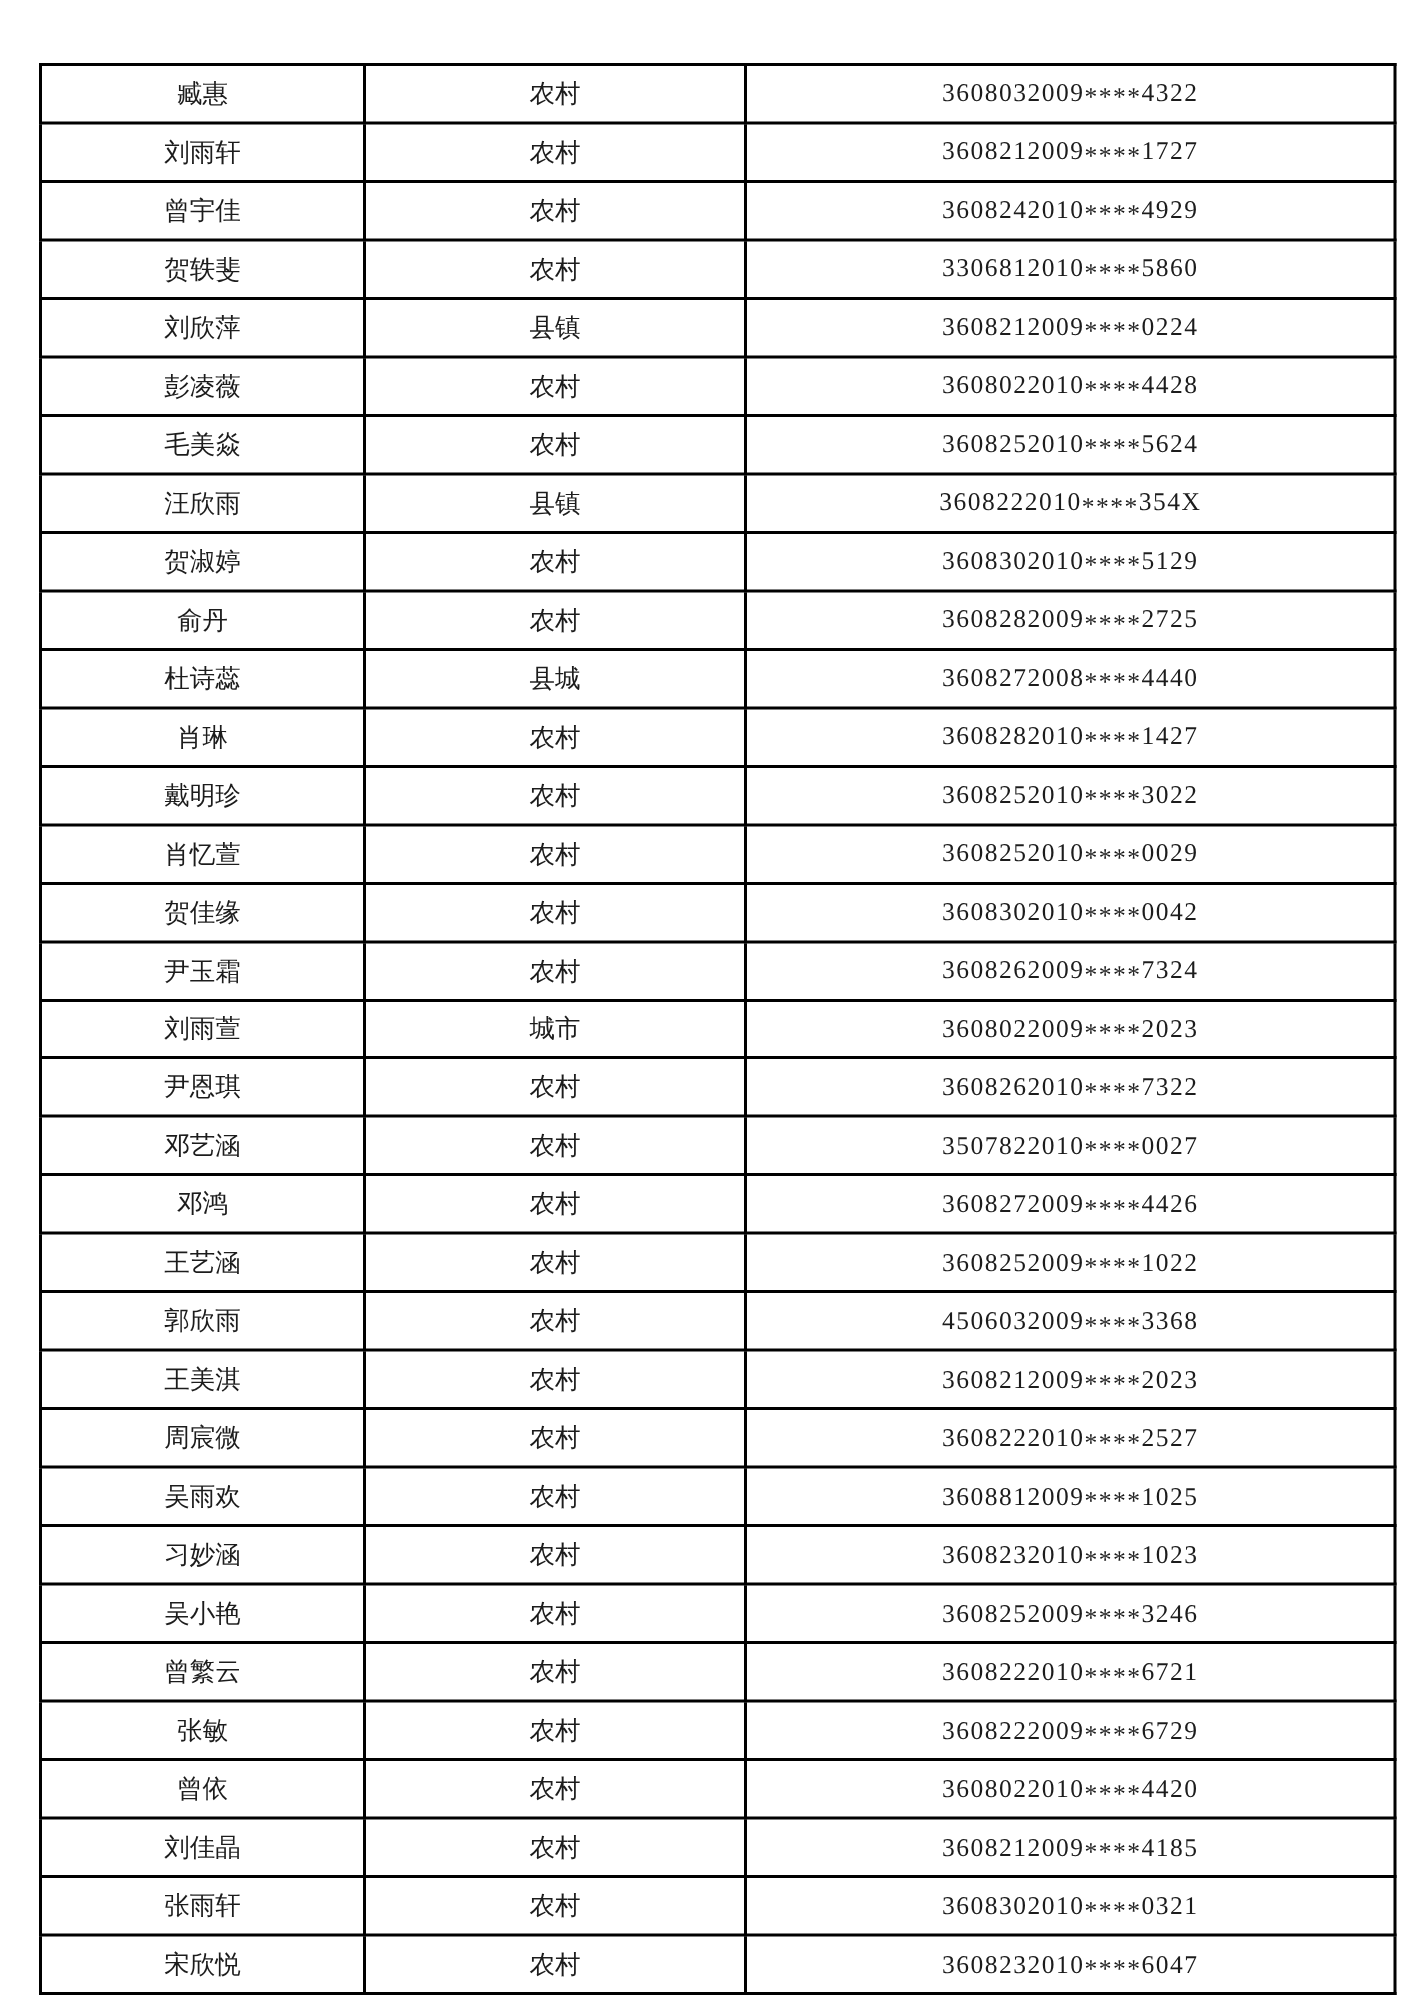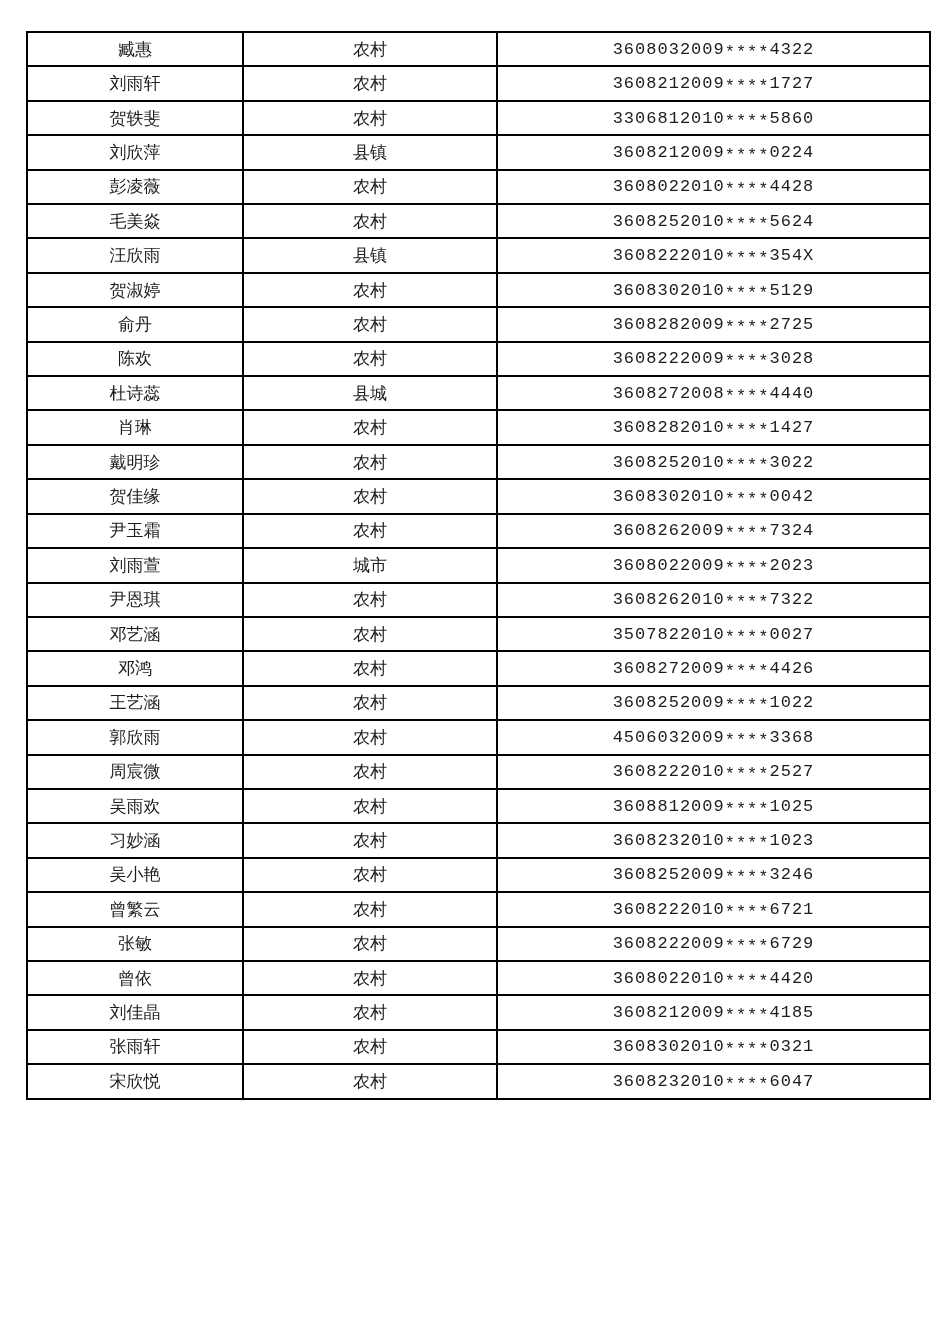--- a/index.html
+++ b/index.html
@@ -10,26 +10,25 @@
   body {
     width: 950px;
     height: 1343px;
     position: relative;
     overflow: hidden;
     font-family: "Liberation Serif", "DejaVu Serif", serif;
   }
   table.doc-table {
     position: absolute;
     left: 26px;
-    top: 31px;
+    top: 42px;
     width: 897px;
-    height: 1069px;
+    height: 1288px;
     border-collapse: collapse;
     table-layout: fixed;
-    font-family: Liberation Mono, monospace;
   }
   table.doc-table td {
     border: 2px solid #000000;
     padding: 0;
     text-align: center;
     vertical-align: middle;
     font-size: 17px;
     color: #1c1c1c;
     white-space: nowrap;
     overflow: hidden;
@@ -51,20 +50,25 @@
         <td class="col-name">臧惠</td>
         <td class="col-type">农村</td>
         <td class="col-id">3608032009<span class="masked-stars">****</span>4322</td>
       </tr>
       <tr>
         <td class="col-name">刘雨轩</td>
         <td class="col-type">农村</td>
         <td class="col-id">3608212009<span class="masked-stars">****</span>1727</td>
       </tr>
       <tr>
+        <td class="col-name">曾宇佳</td>
+        <td class="col-type">农村</td>
+        <td class="col-id">3608242010<span class="masked-stars">****</span>4929</td>
+      </tr>
+      <tr>
         <td class="col-name">贺轶斐</td>
         <td class="col-type">农村</td>
         <td class="col-id">3306812010<span class="masked-stars">****</span>5860</td>
       </tr>
       <tr>
         <td class="col-name">刘欣萍</td>
         <td class="col-type">县镇</td>
         <td class="col-id">3608212009<span class="masked-stars">****</span>0224</td>
       </tr>
       <tr>
@@ -86,40 +90,40 @@
         <td class="col-name">贺淑婷</td>
         <td class="col-type">农村</td>
         <td class="col-id">3608302010<span class="masked-stars">****</span>5129</td>
       </tr>
       <tr>
         <td class="col-name">俞丹</td>
         <td class="col-type">农村</td>
         <td class="col-id">3608282009<span class="masked-stars">****</span>2725</td>
       </tr>
       <tr>
-        <td class="col-name">陈欢</td>
-        <td class="col-type">农村</td>
-        <td class="col-id">3608222009<span class="masked-stars">****</span>3028</td>
-      </tr>
-      <tr>
         <td class="col-name">杜诗蕊</td>
         <td class="col-type">县城</td>
         <td class="col-id">3608272008<span class="masked-stars">****</span>4440</td>
       </tr>
       <tr>
         <td class="col-name">肖琳</td>
         <td class="col-type">农村</td>
         <td class="col-id">3608282010<span class="masked-stars">****</span>1427</td>
       </tr>
       <tr>
         <td class="col-name">戴明珍</td>
         <td class="col-type">农村</td>
         <td class="col-id">3608252010<span class="masked-stars">****</span>3022</td>
       </tr>
       <tr>
+        <td class="col-name">肖忆萱</td>
+        <td class="col-type">农村</td>
+        <td class="col-id">3608252010<span class="masked-stars">****</span>0029</td>
+      </tr>
+      <tr>
         <td class="col-name">贺佳缘</td>
         <td class="col-type">农村</td>
         <td class="col-id">3608302010<span class="masked-stars">****</span>0042</td>
       </tr>
       <tr>
         <td class="col-name">尹玉霜</td>
         <td class="col-type">农村</td>
         <td class="col-id">3608262009<span class="masked-stars">****</span>7324</td>
       </tr>
       <tr>
@@ -144,20 +148,25 @@
       </tr>
       <tr>
         <td class="col-name">王艺涵</td>
         <td class="col-type">农村</td>
         <td class="col-id">3608252009<span class="masked-stars">****</span>1022</td>
       </tr>
       <tr>
         <td class="col-name">郭欣雨</td>
         <td class="col-type">农村</td>
         <td class="col-id">4506032009<span class="masked-stars">****</span>3368</td>
+      </tr>
+      <tr>
+        <td class="col-name">王美淇</td>
+        <td class="col-type">农村</td>
+        <td class="col-id">3608212009<span class="masked-stars">****</span>2023</td>
       </tr>
       <tr>
         <td class="col-name">周宸微</td>
         <td class="col-type">农村</td>
         <td class="col-id">3608222010<span class="masked-stars">****</span>2527</td>
       </tr>
       <tr>
         <td class="col-name">吴雨欢</td>
         <td class="col-type">农村</td>
         <td class="col-id">3608812009<span class="masked-stars">****</span>1025</td>

